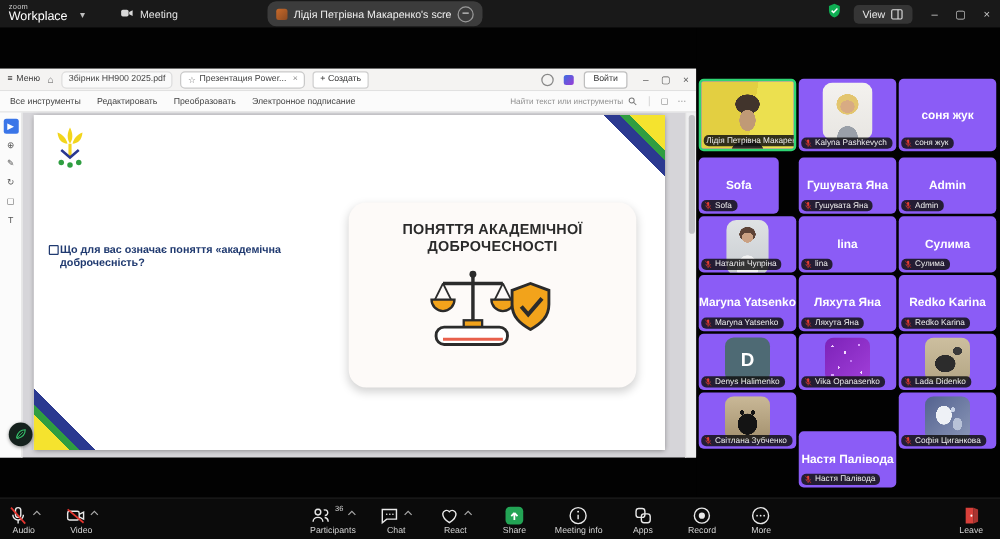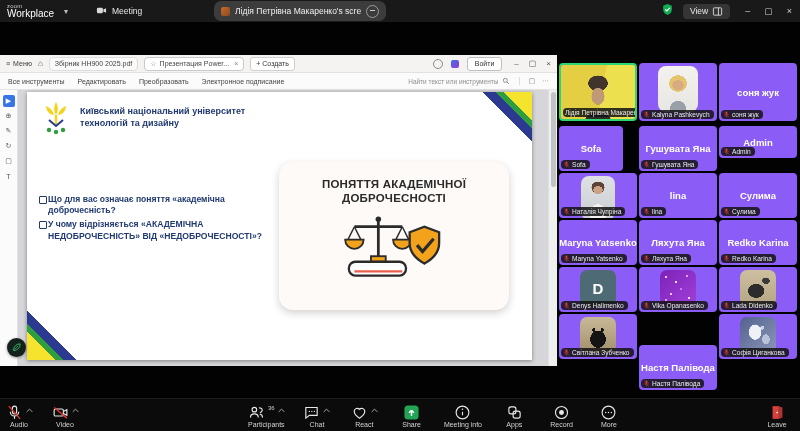--- a/index.html
+++ b/index.html
@@ -250,30 +250,25 @@
               <svg width="30" height="36" viewBox="0 0 30 36">
                 <path d="M15 2c-2.5 5-2.5 9 0 13 2.5-4 2.5-8 0-13z" fill="#f2d51c"></path>
                 <path d="M5 6c4 1.5 7 4.5 8 9-4.5-.5-7.5-3-8-9z" fill="#f2d51c"></path>
                 <path d="M25 6c-4 1.5-7 4.5-8 9 4.5-.5 7.5-3 8-9z" fill="#f2d51c"></path>
                 <path d="M15 15v11" stroke="#f2d51c" stroke-width="2.5"></path>
                 <path d="M8 20l7 6 7-6" stroke="#2b3990" stroke-width="2" fill="none"></path>
                 <circle cx="8" cy="30" r="2.2" fill="#2f9e41"></circle>
                 <circle cx="15" cy="32" r="2.2" fill="#2f9e41"></circle>
                 <circle cx="22" cy="30" r="2.2" fill="#2f9e41"></circle>
               </svg>
-              <div class="univ-name">Київський національний університет технологій та дизайну</div>
             </div>
             <div class="bullets">
                 <div class="bullet">
                   <span class="sq"></span>
                   <span class="bt">Що для вас означає поняття «академічна доброчесність?</span>
-                </div>
-                <div class="bullet">
-                  <span class="sq"></span>
-                  <span class="bt">У чому відрізняється «АКАДЕМІЧНА НЕДОБРОЧЕСНІСТЬ» ВІД «НЕДОБРОЧЕСНОСТІ»?</span>
                 </div>
               </div>
             <div class="card">
               <div class="card-title">ПОНЯТТЯ АКАДЕМІЧНОЇ ДОБРОЧЕСНОСТІ</div>
               <div class="card-icon">
                 <svg width="104" height="70" viewBox="0 0 110 76">
                   <circle cx="38" cy="8" r="3" fill="#2b2b2b"></circle>
                   <line x1="38" y1="10" x2="38" y2="50" stroke="#2b2b2b" stroke-width="3"></line>
                   <line x1="12" y1="16" x2="64" y2="16" stroke="#2b2b2b" stroke-width="3"></line>
                   <line x1="12" y1="16" x2="5" y2="30" stroke="#2b2b2b" stroke-width="1.6"></line>
@@ -366,21 +361,21 @@
             <svg width="7" height="7" viewBox="0 0 24 24">
               <rect x="9" y="2" width="6" height="12" rx="3" fill="#e04038"></rect>
               <path d="M6 11a6 6 0 0 0 12 0" fill="none" stroke="#e04038" stroke-width="2"></path>
               <line x1="12" y1="17" x2="12" y2="22" stroke="#e04038" stroke-width="2"></line>
               <line x1="4" y1="2" x2="20" y2="22" stroke="#b32822" stroke-width="2.5"></line>
             </svg>
           </span>
           <span class="pill-name">Гушувата Яна</span>
         </div>
       </div>
-      <div class="tile" style="left: 162px; top: 104px; width: 78px; height: 32px;">
+      <div class="tile" style="left: 162px; top: 104px; width: 78px; height: 45px;">
         <div class="big-name">Admin</div>
         <div class="pill">
           <span class="mic">
             <svg width="7" height="7" viewBox="0 0 24 24">
               <rect x="9" y="2" width="6" height="12" rx="3" fill="#e04038"></rect>
               <path d="M6 11a6 6 0 0 0 12 0" fill="none" stroke="#e04038" stroke-width="2"></path>
               <line x1="12" y1="17" x2="12" y2="22" stroke="#e04038" stroke-width="2"></line>
               <line x1="4" y1="2" x2="20" y2="22" stroke="#b32822" stroke-width="2.5"></line>
             </svg>
           </span>

